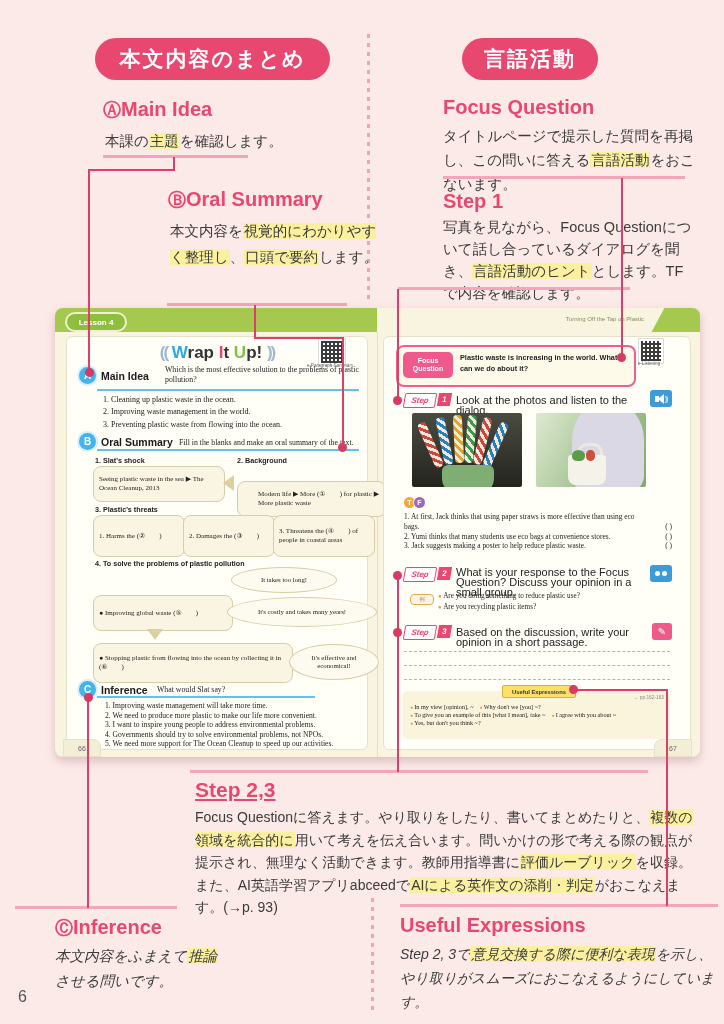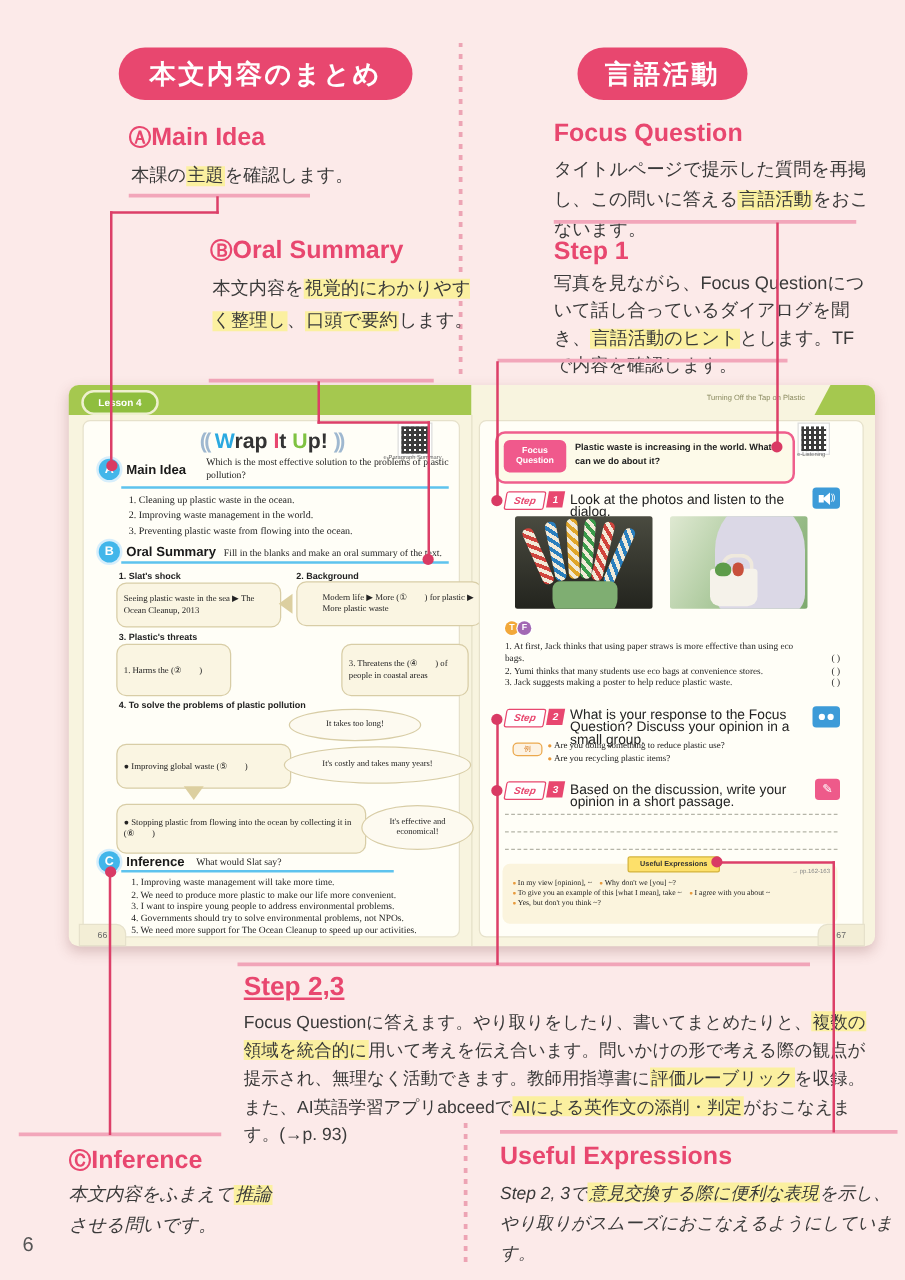--- a/index.html
+++ b/index.html
@@ -182,24 +182,25 @@
 
     <div class="abs sec-circle" style="left:12px;top:96px;">B</div>
     <div class="abs sec-title" style="left:34px;top:99px;">Oral Summary</div>
     <div class="abs sec-lead" style="left:112px;top:101px;width:185px;">Fill in the blanks and make an oral summary of the text.</div>
     <div class="abs bluerule" style="left:30px;top:112px;width:262px;"></div>
 
     <div class="abs grp-label" style="left:28px;top:119px;">1. Slat's shock</div>
     <div class="abs grp-label" style="left:170px;top:119px;">2. Background</div>
     <div class="abs tb" style="left:26px;top:129px;width:120px;height:28px;">Seeing plastic waste in the sea ▶ The Ocean Cleanup, 2013</div>
     <div class="abs arrow-left" style="left:156px;top:138px;"></div>
-    <div class="abs tb" style="left:170px;top:128px;width:122px;height:28px;padding-left:20px;">Modern life ▶ More (①　　) for plastic ▶ More plastic waste</div>
+    <div class="abs tb" style="left:170px;top:144px;width:122px;height:28px;padding-left:20px;">Modern life ▶ More (①　　) for plastic ▶ More plastic waste</div>
 
     <div class="abs grp-label" style="left:28px;top:168px;">3. Plastic's threats</div>
     <div class="abs tb" style="left:26px;top:178px;width:80px;height:34px;">1. Harms the (②　　)</div>
+    <div class="abs tb" style="left:116px;top:178px;width:80px;height:34px;">2. Damages the (③　　)</div>
     <div class="abs tb" style="left:206px;top:178px;width:90px;height:34px;">3. Threatens the (④　　) of people in coastal areas</div>
 
     <div class="abs grp-label" style="left:28px;top:222px;">4. To solve the problems of plastic pollution</div>
     <div class="abs bub" style="left:164px;top:230px;width:92px;height:20px;">It takes too long!</div>
     <div class="abs tb" style="left:26px;top:258px;width:128px;height:28px;">● Improving global waste (⑤　　)</div>
     <div class="abs bub" style="left:160px;top:260px;width:136px;height:24px;">It's costly and takes many years!</div>
     <div class="abs arrow-down" style="left:80px;top:292px;"></div>
     <div class="abs tb" style="left:26px;top:306px;width:188px;height:32px;">● Stopping plastic from flowing into the ocean by collecting it in (⑥　　)</div>
     <div class="abs bub" style="left:222px;top:307px;width:76px;height:30px;">It's effective and economical!</div>
 

